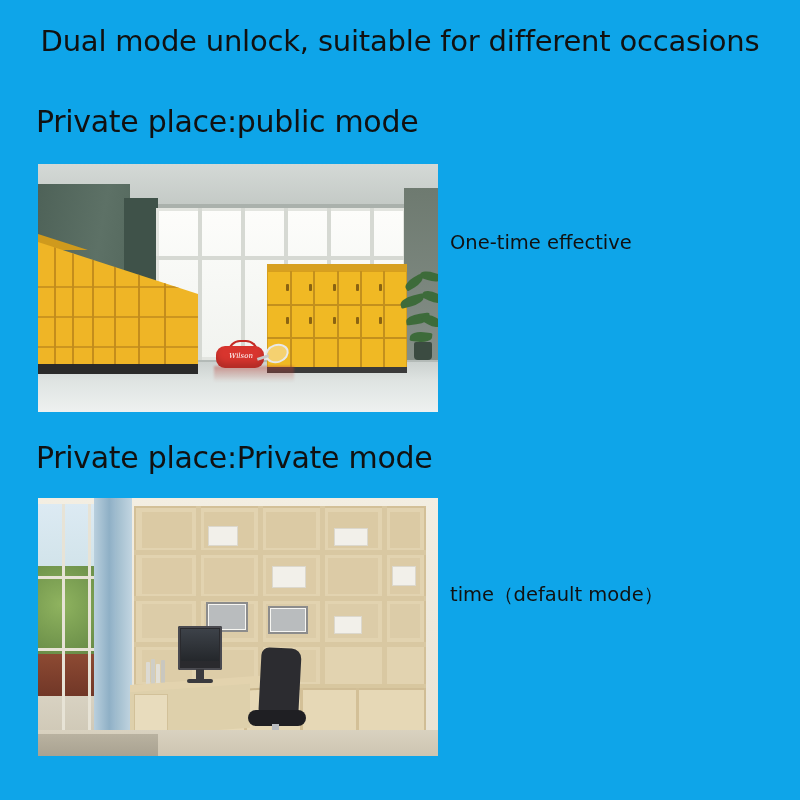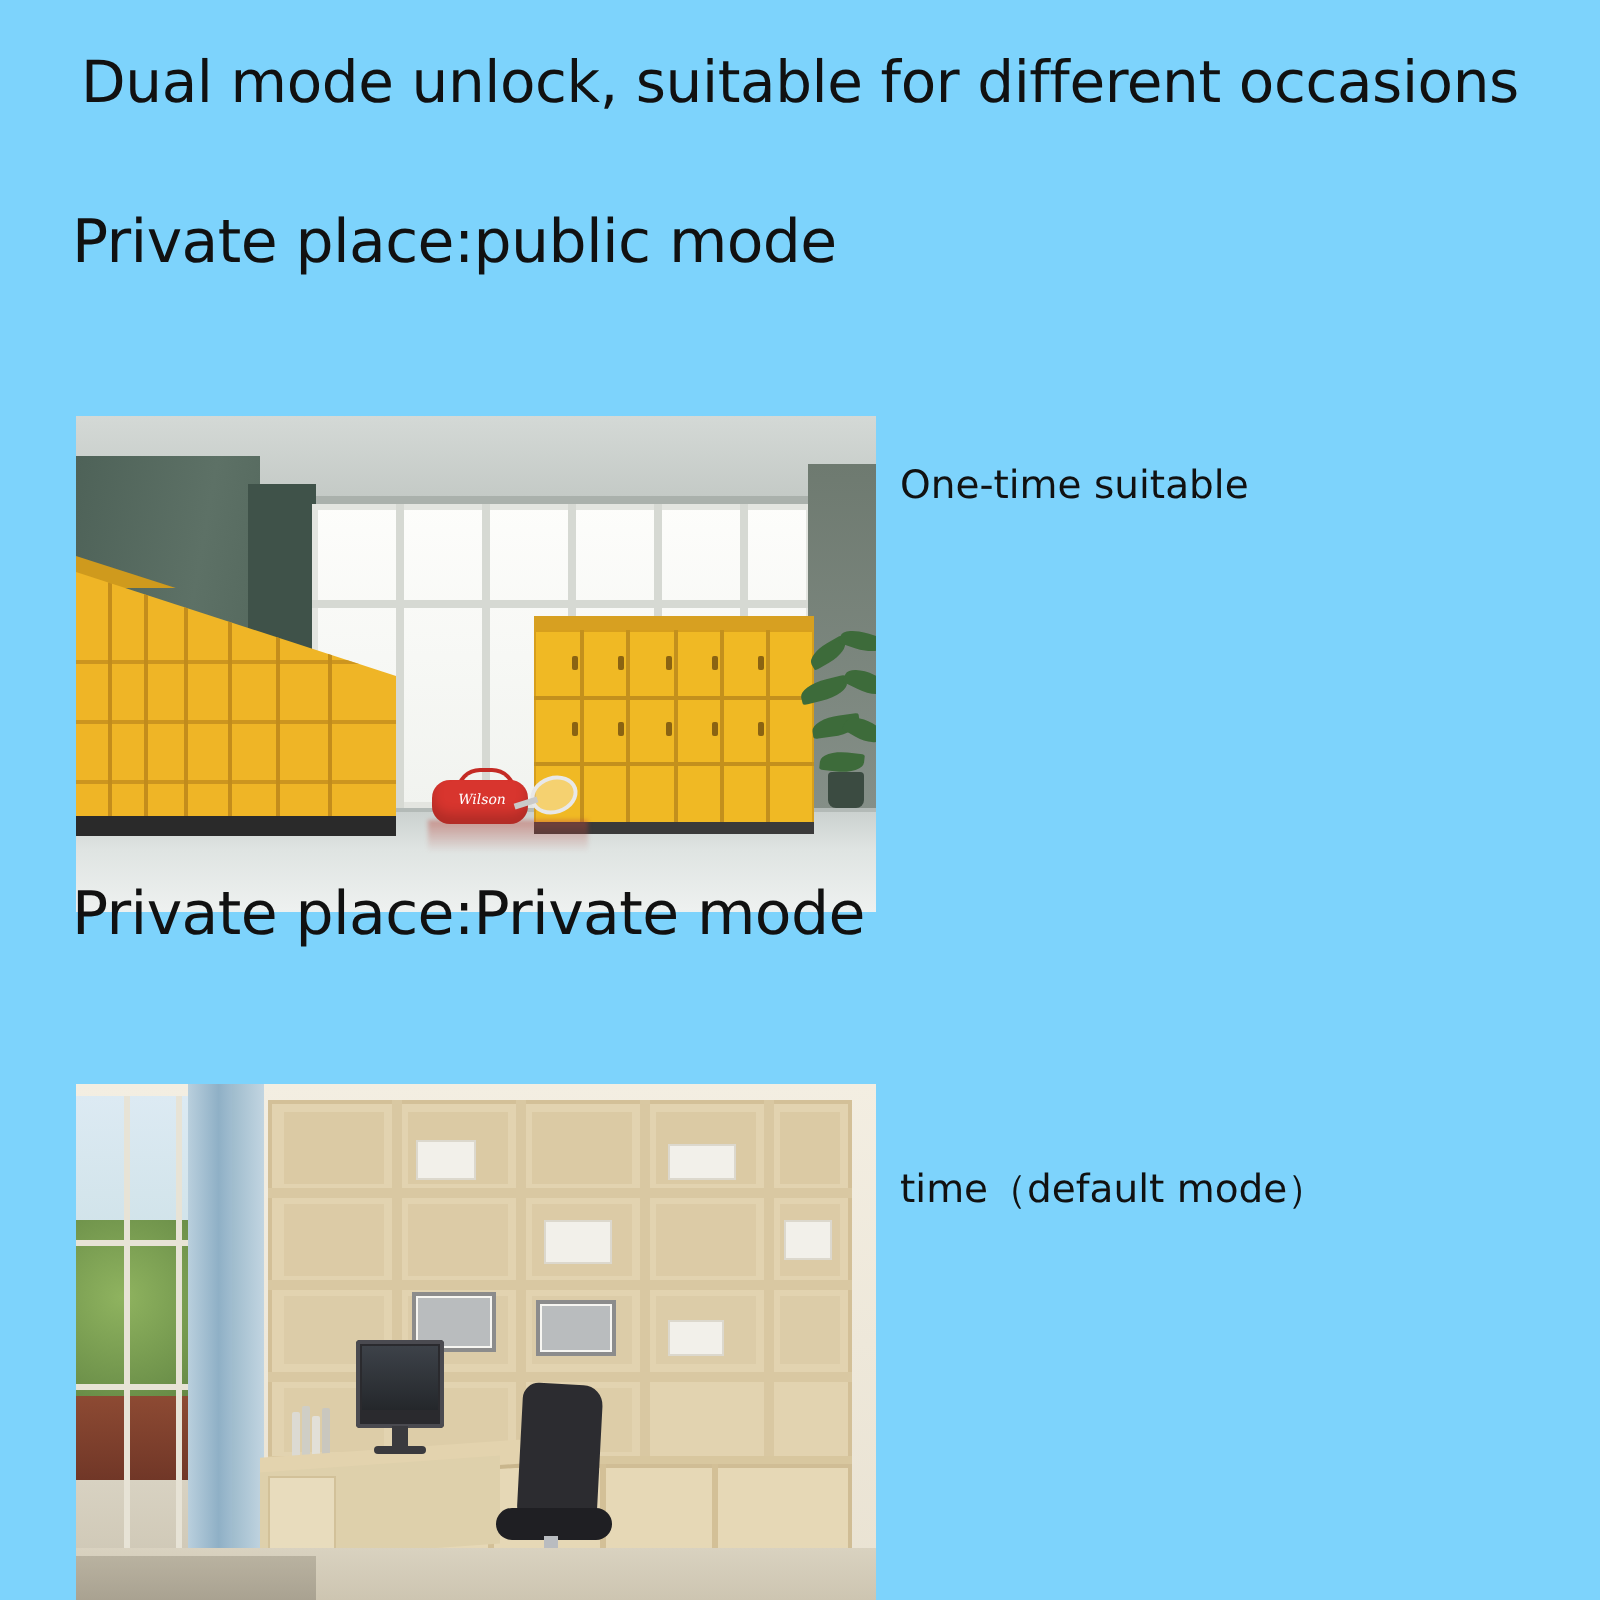--- a/index.html
+++ b/index.html
@@ -11,21 +11,21 @@
     width: 800px;
     height: 800px;
     overflow: hidden;
     font-family: "DejaVu Sans", sans-serif;
     color: #1a1a1a;
   }
   .page {
     position: relative;
     width: 800px;
     height: 800px;
-    background: #7dd3fc;
+    background: #0ea5e9;
   }
 
   .headline {
     position: absolute;
     left: 0;
     top: 24px;
     width: 800px;
     text-align: center;
     font-size: 29px;
     letter-spacing: -0.2px;
@@ -40,21 +40,20 @@
     letter-spacing: -0.3px;
     white-space: nowrap;
   }
   .section-title.public  { left: 36px; top: 104px; }
   .section-title.private { left: 36px; top: 440px; }
 
   .photo {
     position: absolute;
     overflow: hidden;
     background: #cfd6d8;
-    margin-top: 44px;
   }
   .photo.public  { left: 38px; top: 164px; width: 400px; height: 248px; }
   .photo.private { left: 38px; top: 498px; width: 400px; height: 258px; }
 
   .caption {
     position: absolute;
     font-size: 19.5px;
     line-height: 34px;
     color: #111;
     white-space: nowrap;
@@ -422,21 +421,21 @@
     <div class="p1-bag-strap"></div>
     <div class="p1-bag"></div>
     <div class="p1-bag-txt">Wilson</div>
     <div class="p1-racket">
       <div class="p1-racket-head"></div>
       <div class="p1-racket-handle"></div>
     </div>
   </div>
 
   <div class="caption public">
-    <div>One-time suitable</div>
+    <div>One-time effective</div>
   </div>
 
   <div class="section-title private">Private place:Private mode</div>
 
   <div class="photo private">
     <div class="p2-wall"></div>
 
     <div class="p2-window">
       <div class="p2-win-sky"></div>
       <div class="p2-win-green"></div>

